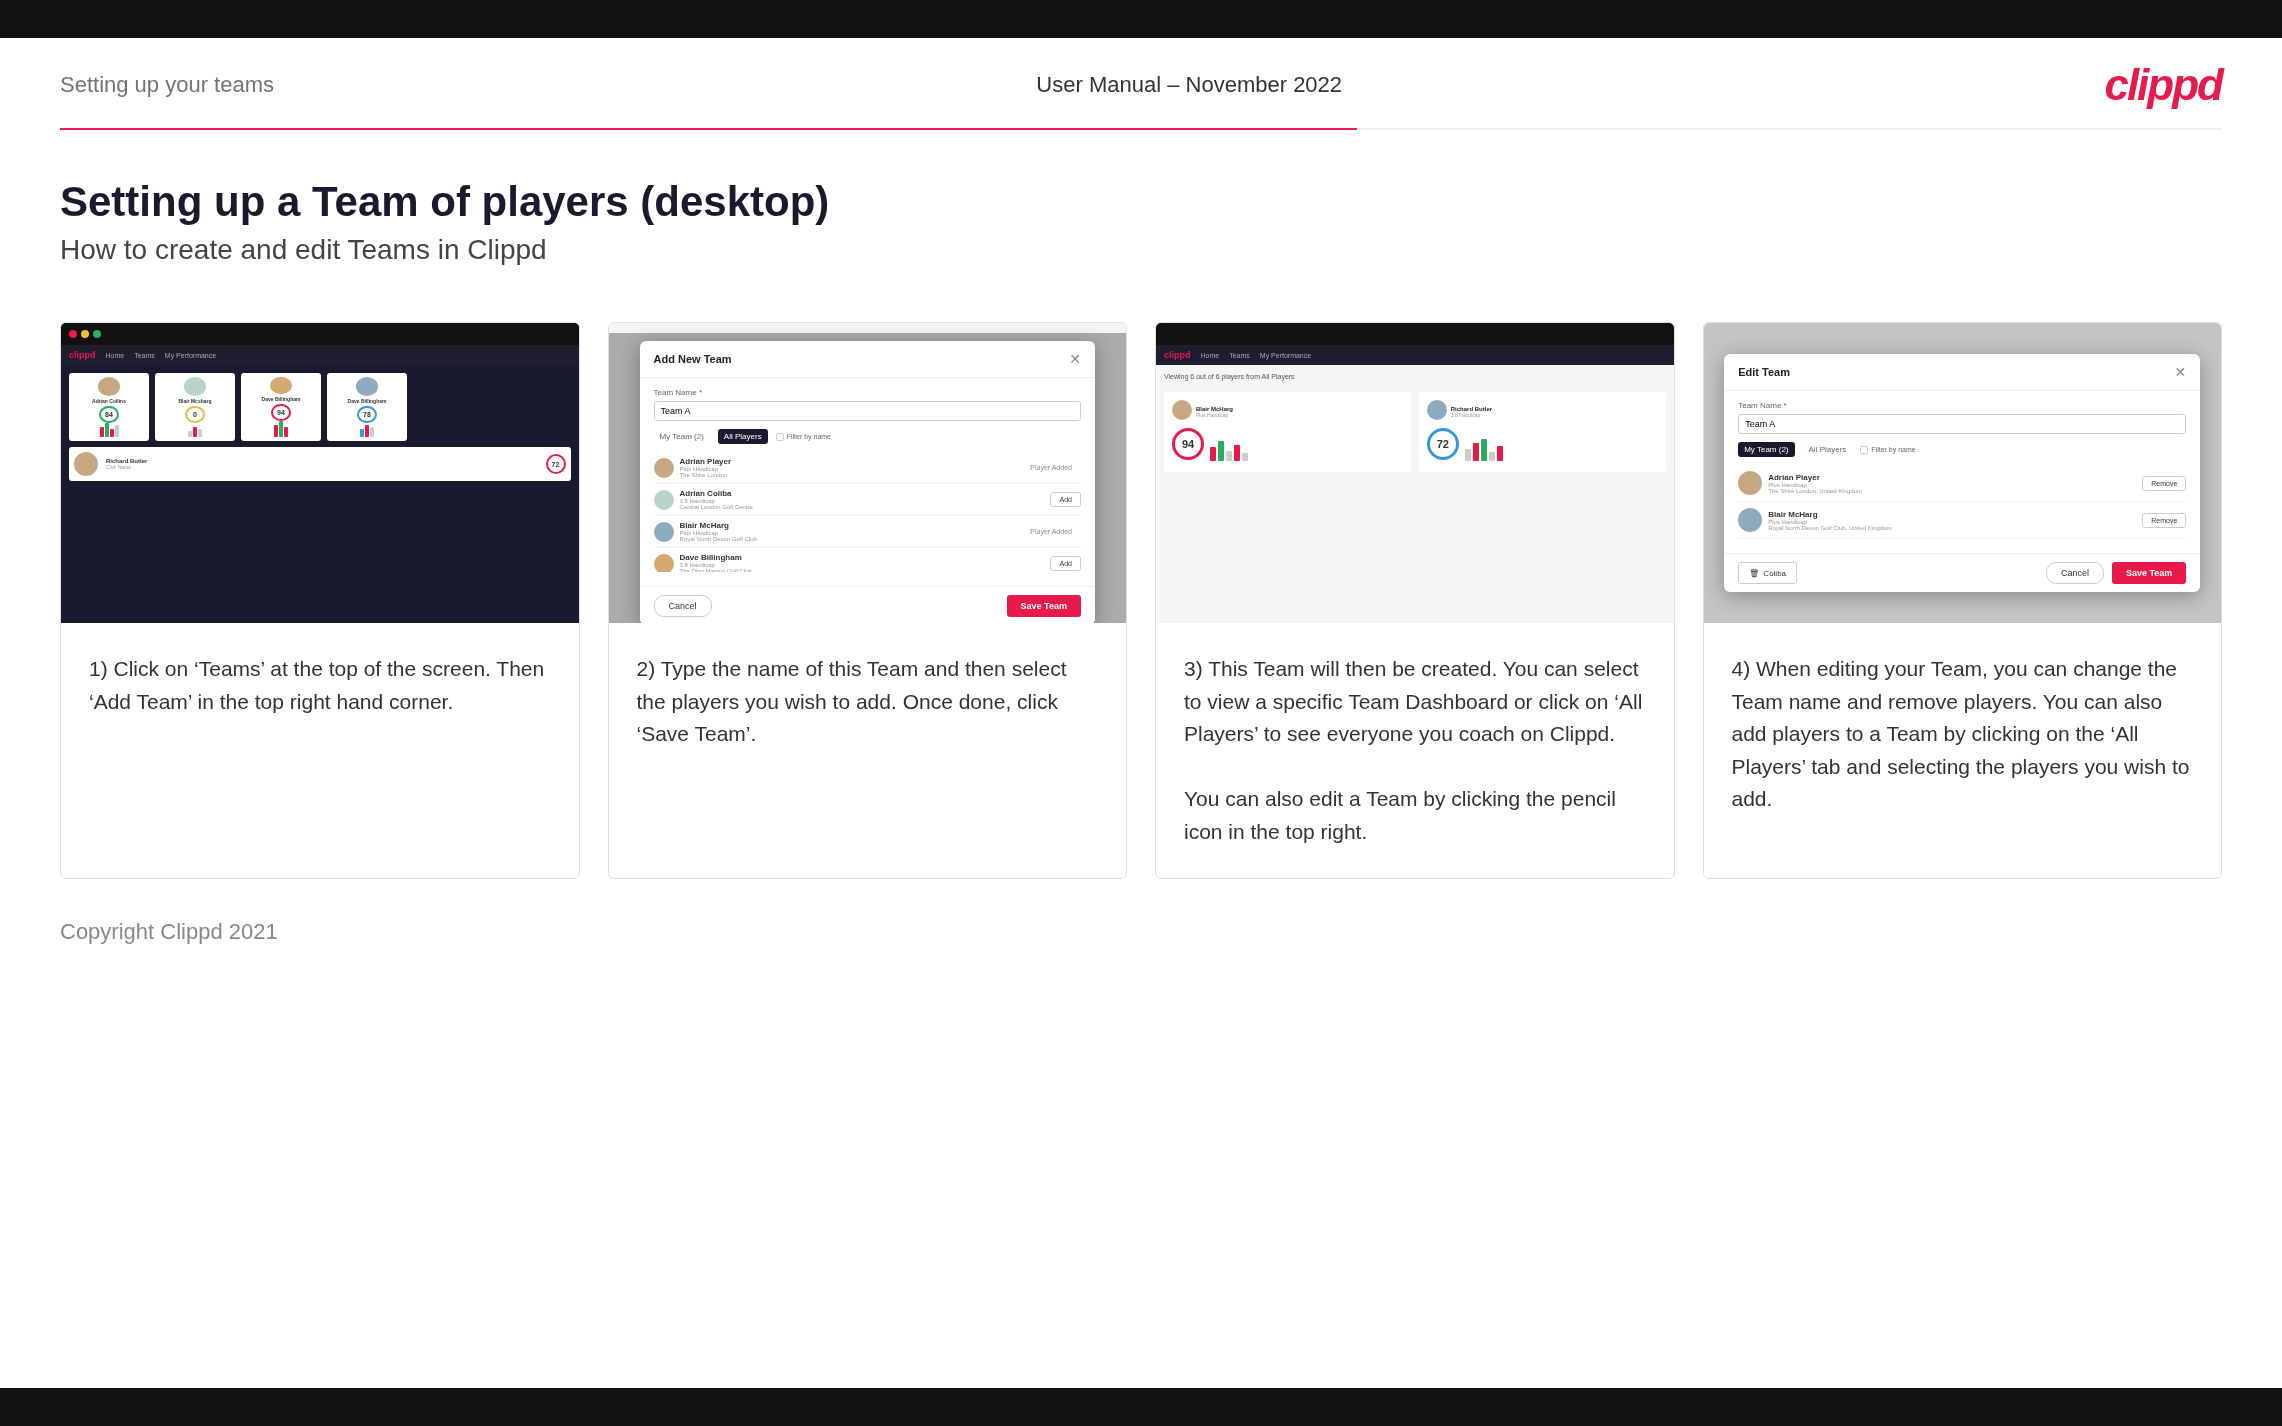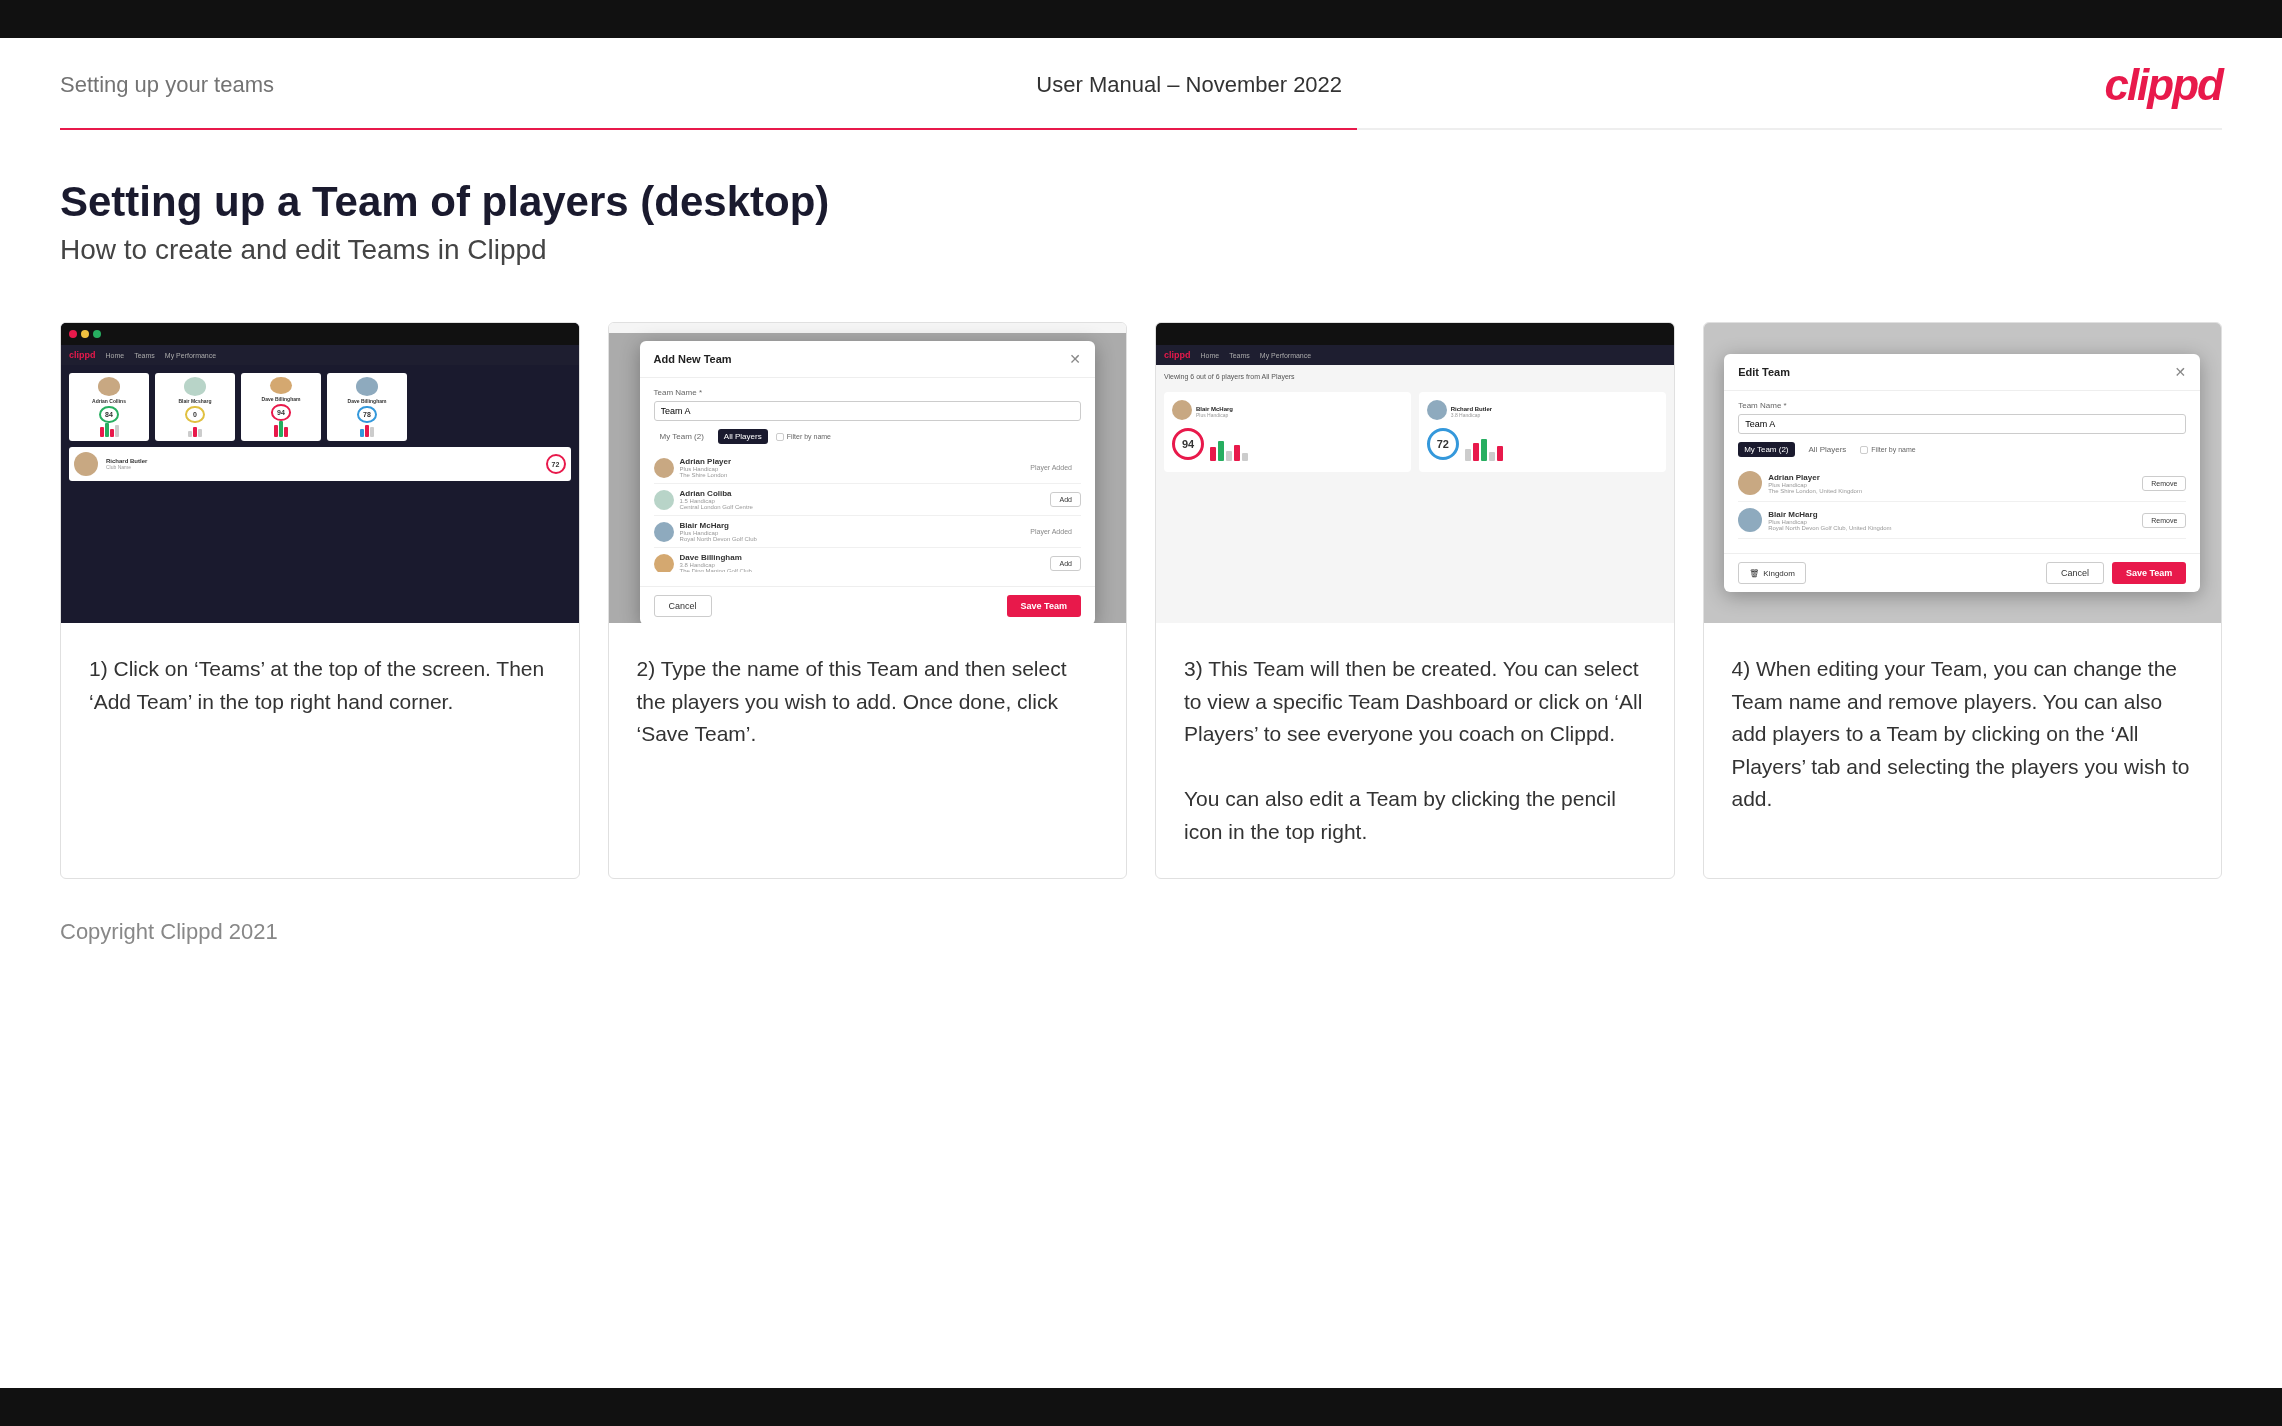--- a/index.html
+++ b/index.html
@@ -329,21 +329,21 @@
       padding: 8px 14px;
       border-top: 1px solid #eee;
       margin-top: 4px;
     }
     .btn-cancel {
       background: #fff;
       border: 1px solid #ccc;
       color: #333;
       font-size: 9px;
       padding: 5px 14px;
-      border-radius: 3px;
+      border-radius: 10px;
       cursor: pointer;
     }
     .btn-save {
       background: #e8194b;
       border: none;
       color: #fff;
       font-size: 9px;
       padding: 5px 14px;
       border-radius: 3px;
       cursor: pointer;
@@ -738,21 +738,21 @@
                     <div class="dialog-player-club">Royal North Devon Golf Club, United Kingdom</div>
                   </div>
                 </div>
                 <button class="btn-remove">Remove</button>
               </div>
             </div>
           </div>
           <div class="dialog-footer">
             <button class="btn-delete">
               <span>🗑</span>
-              <span>Kingdom</span>
+              <span>Coliba</span>
             </button>
             <div style="display:flex;gap:8px;">
               <button class="btn-cancel">Cancel</button>
               <button class="btn-save">Save Team</button>
             </div>
           </div>
         </div>
       </div>
     </div>
     <div class="card-text">4) When editing your Team, you can change the Team name and remove players. You can also add players to a Team by clicking on the ‘All Players’ tab and selecting the players you wish to add.</div>

